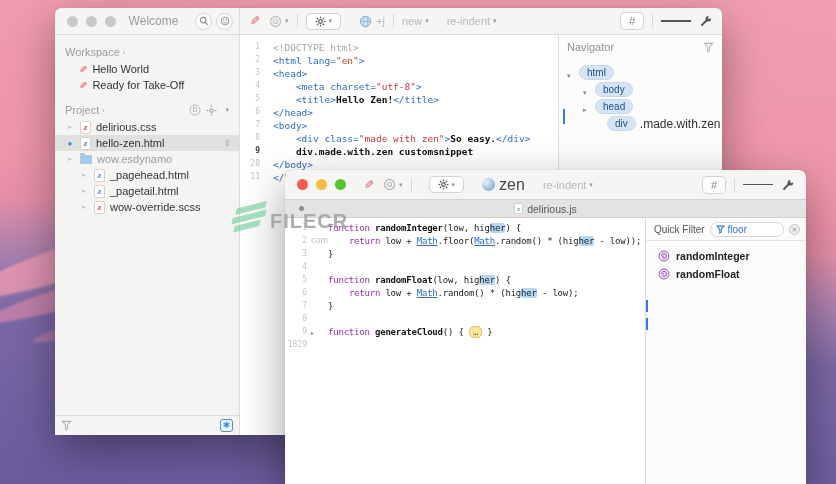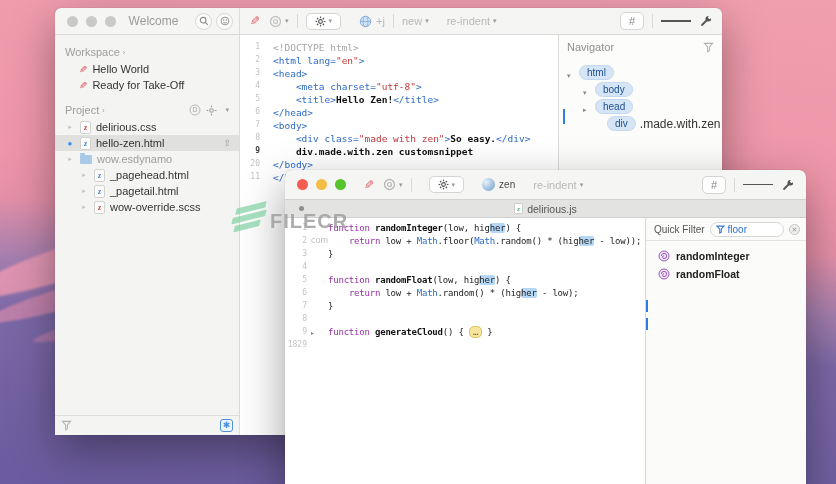--- a/index.html
+++ b/index.html
@@ -18,41 +18,41 @@
   
   .window { position:absolute; background:#f5f5f4; box-shadow:0 16px 45px rgba(0,0,0,.38), 0 0 1px rgba(0,0,0,.3); }
   .tl { width:11px; height:11px; border-radius:50%; display:inline-block; }
   .tl+.tl { margin-left:8px; }
   .tl.gray { background:#c9c9c9; }
   .tl.red { background:#f45c51; } .tl.yellow { background:#f5bd45; } .tl.green { background:#55c42d; }
   .sep { width:1px; height:14px; background:#d9d9d8; margin:0 8px; }
   .chev { font-size:7px; color:#9a9a9a; margin-left:3px; }
   .pillbtn { background:#fff; border:1px solid #d4d4d3; border-radius:5px; padding:2px 8px; display:flex; align-items:center; font-size:11px; color:#555; }
   .graytxt { color:#b9b9b8; font-size:11px; }
-  .darktxt { color:#4a4a4a; font-size:10px; }
+  .darktxt { color:#4a4a4a; font-size:16px; }
   .icon { display:inline-flex; align-items:center; justify-content:center; }
   .pencil { color:#e05560; font-size:12px; transform:scaleX(-1); }
   .lines-icon i { display:block; height:1.5px; background:#555; margin:2px 0; }
   .lines-icon i:nth-child(1){width:11px;} .lines-icon i:nth-child(2){width:8px;} .lines-icon i:nth-child(3){width:11px;}
 
   
   .code-line { display:flex; height:13px; line-height:13px; white-space:pre; }
   .ln { width:24px; text-align:right; padding-right:4px; font:8px "DejaVu Sans Mono", monospace; color:#c4c4c3; flex:none; }
   .ln.cur { color:#444; font-weight:bold; }
   .fold-col { width:9px; flex:none; font-size:6px; color:#8a8a8a; line-height:13px; text-align:left; }
   .code { font:9.5px "DejaVu Sans Mono", monospace; color:#222; }
   .js-ed .code { font-size:9px; letter-spacing:-0.2px;margin-left:8px; }
   .js-ed .ln { width:26px; }
   .tok-gray { color:#a5a5a5; }
   .tok-tag { color:#2e6bc4; }
   .tok-val { color:#c03a3d; }
   .tok-text { color:#111; font-weight:bold; }
   .tok-kw { color:#9431a4; }
   .tok-fn { color:#111; font-weight:bold; }
-  .tok-obj { color:#2e6bc4; }
+  .tok-obj { color:#2e6bc4;text-decoration:underline; }
   .tok-plain { color:#222; }
   .tok-hl { background:#b5d7f7; border-radius:2px; }
   .tok-fold { background:#f7e49d; border:1px solid #e0c267; border-radius:5px; padding:0 3px; color:#7c6414; }
 
   
   .back-win { left:55px; top:8px; width:667px; height:427px; border-radius:6px; display:flex; flex-direction:column; z-index:10; }
   .bw-header { height:27px; display:flex; border-bottom:1px solid #d9d9d8; flex:none; }
   .bw-header-left { width:185px; border-right:1px solid #dcdcdb; display:flex; align-items:center; padding:0 6px 0 12px; }
   .bw-title { flex:1; text-align:center; font-size:12px; color:#9b9b9a; }
   .circ-btn { width:17px; height:17px; border:1px solid #d6d6d5; border-radius:50%; background:#fbfbfa; display:flex; align-items:center; justify-content:center; margin-left:4px; }

